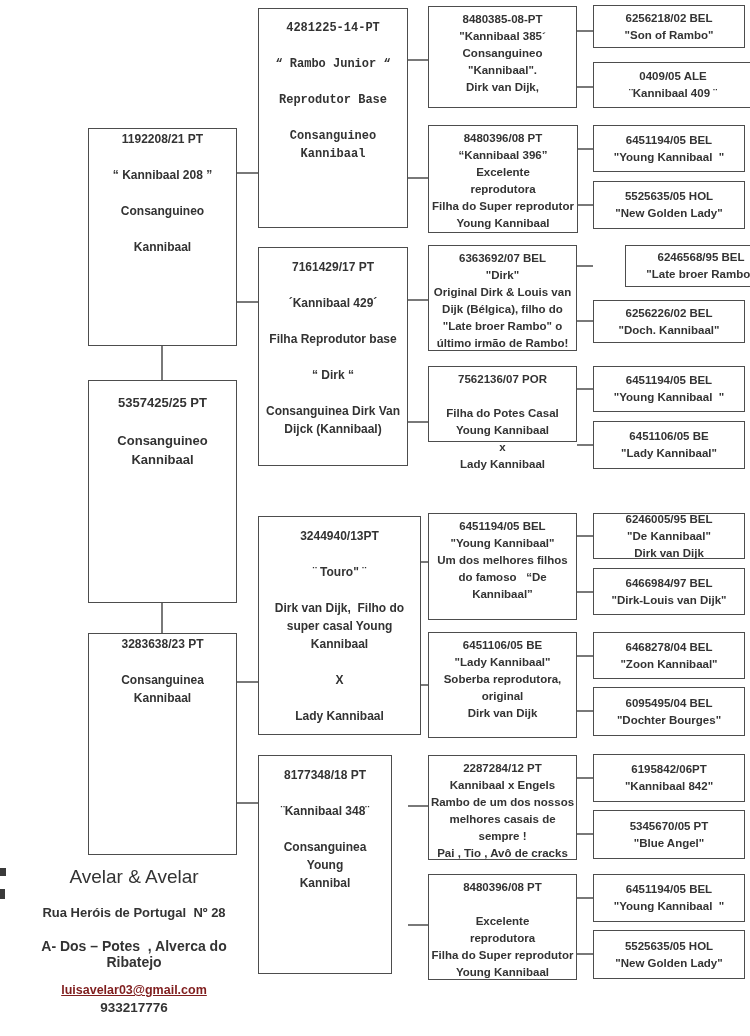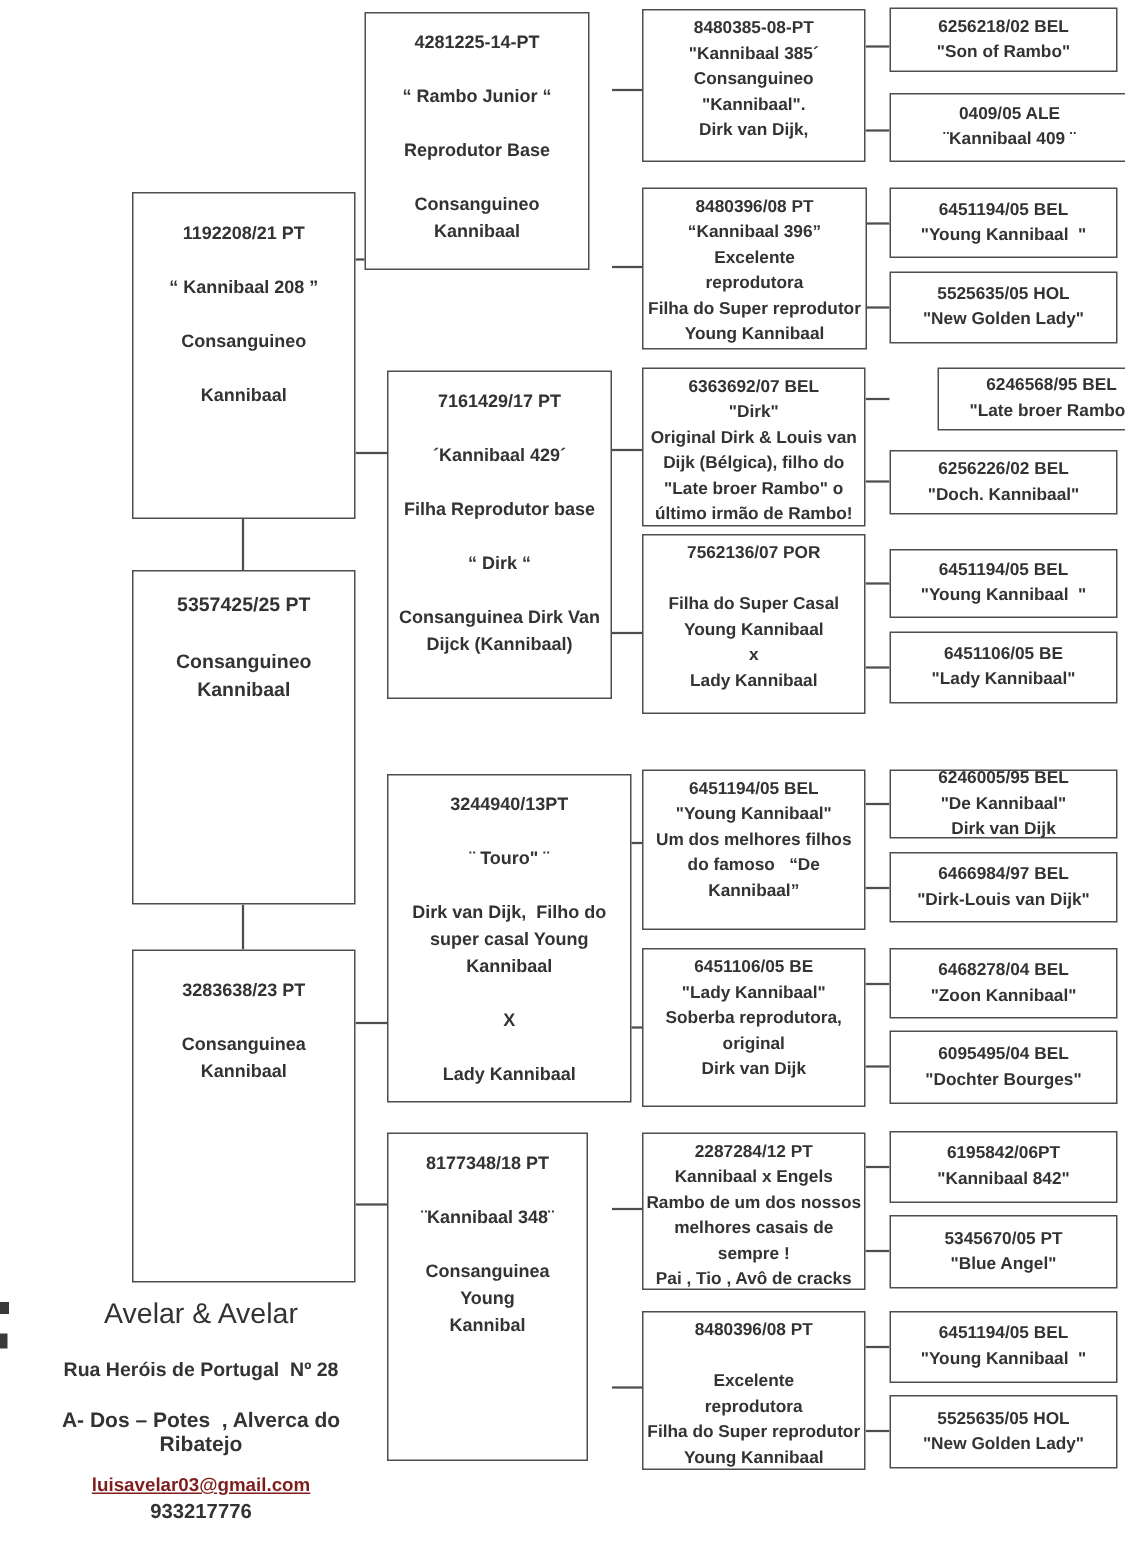--- a/index.html
+++ b/index.html
@@ -16,21 +16,21 @@
     box-sizing:border-box;
     border:1.5px solid #4d4d4d;
     background:#ffffff;
     text-align:center;
     color:#333333;
     font-weight:bold;
     z-index:2;
   }
   .pline{white-space:pre-wrap;}
   .gen1 .pline,.gen2 .pline{min-height:18px;line-height:18px;font-size:12px;}
-  .gen1{padding-top:17px;}
+  .gen1{padding-top:1px;}
   .gen2{padding-top:10px;}
   .gen3{padding-top:4px;}
   .gen3 .pline{min-height:17px;line-height:17px;font-size:11.5px;}
   .gen4{display:flex;flex-direction:column;justify-content:center;}
   .gen4 .pline{min-height:17px;line-height:17px;font-size:11.5px;}
   .emph{padding-top:12px;}
   .emph .pline{font-size:13px;line-height:19px;min-height:19px;}
   .footer{
     position:absolute;left:18px;top:866px;width:232px;
     text-align:center;color:#333333;z-index:2;
@@ -93,21 +93,21 @@
         <div class="pline"></div>
         <div class="pline">Consanguineo</div>
         <div class="pline">Kannibaal</div>
       </div>
       <div class="pbox gen1" style="left: 88px; top: 633px; width: 149px; height: 222px;">
         <div class="pline">3283638/23 PT</div>
         <div class="pline"></div>
         <div class="pline">Consanguinea</div>
         <div class="pline">Kannibaal</div>
       </div>
-      <div class="pbox gen2" style="left: 243px; top: 8px; width: 150px; height: 172px;">
+      <div class="pbox gen2" style="left: 258px; top: 8px; width: 150px; height: 220px; font-family: Liberation Mono, monospace;">
         <div class="pline">4281225-14-PT</div>
         <div class="pline"></div>
         <div class="pline">“ Rambo Junior “</div>
         <div class="pline"></div>
         <div class="pline">Reprodutor Base</div>
         <div class="pline"></div>
         <div class="pline">Consanguineo</div>
         <div class="pline">Kannibaal</div>
       </div>
       <div class="pbox gen2" style="left: 258px; top: 247px; width: 150px; height: 219px;">
@@ -160,24 +160,24 @@
         <div class="pline">Young Kannibaal</div>
       </div>
       <div class="pbox gen3" style="left: 428px; top: 245px; width: 149px; height: 106px;">
         <div class="pline">6363692/07 BEL</div>
         <div class="pline">"Dirk"</div>
         <div class="pline">Original Dirk &amp; Louis van</div>
         <div class="pline">Dijk (Bélgica), filho do</div>
         <div class="pline">"Late broer Rambo" o</div>
         <div class="pline">último irmão de Rambo!</div>
       </div>
-      <div class="pbox gen3" style="left: 428px; top: 356px; width: 149px; height: 120px;">
+      <div class="pbox gen3" style="left: 428px; top: 366px; width: 149px; height: 76px;">
         <div class="pline">7562136/07 POR</div>
         <div class="pline"></div>
-        <div class="pline">Filha do Super Casal</div>
+        <div class="pline">Filha do Potes Casal</div>
         <div class="pline">Young Kannibaal</div>
         <div class="pline">x</div>
         <div class="pline">Lady Kannibaal</div>
       </div>
       <div class="pbox gen3" style="left: 428px; top: 513px; width: 149px; height: 107px;">
         <div class="pline">6451194/05 BEL</div>
         <div class="pline">"Young Kannibaal"</div>
         <div class="pline">Um dos melhores filhos</div>
         <div class="pline">do famoso   “De</div>
         <div class="pline">Kannibaal”</div>

